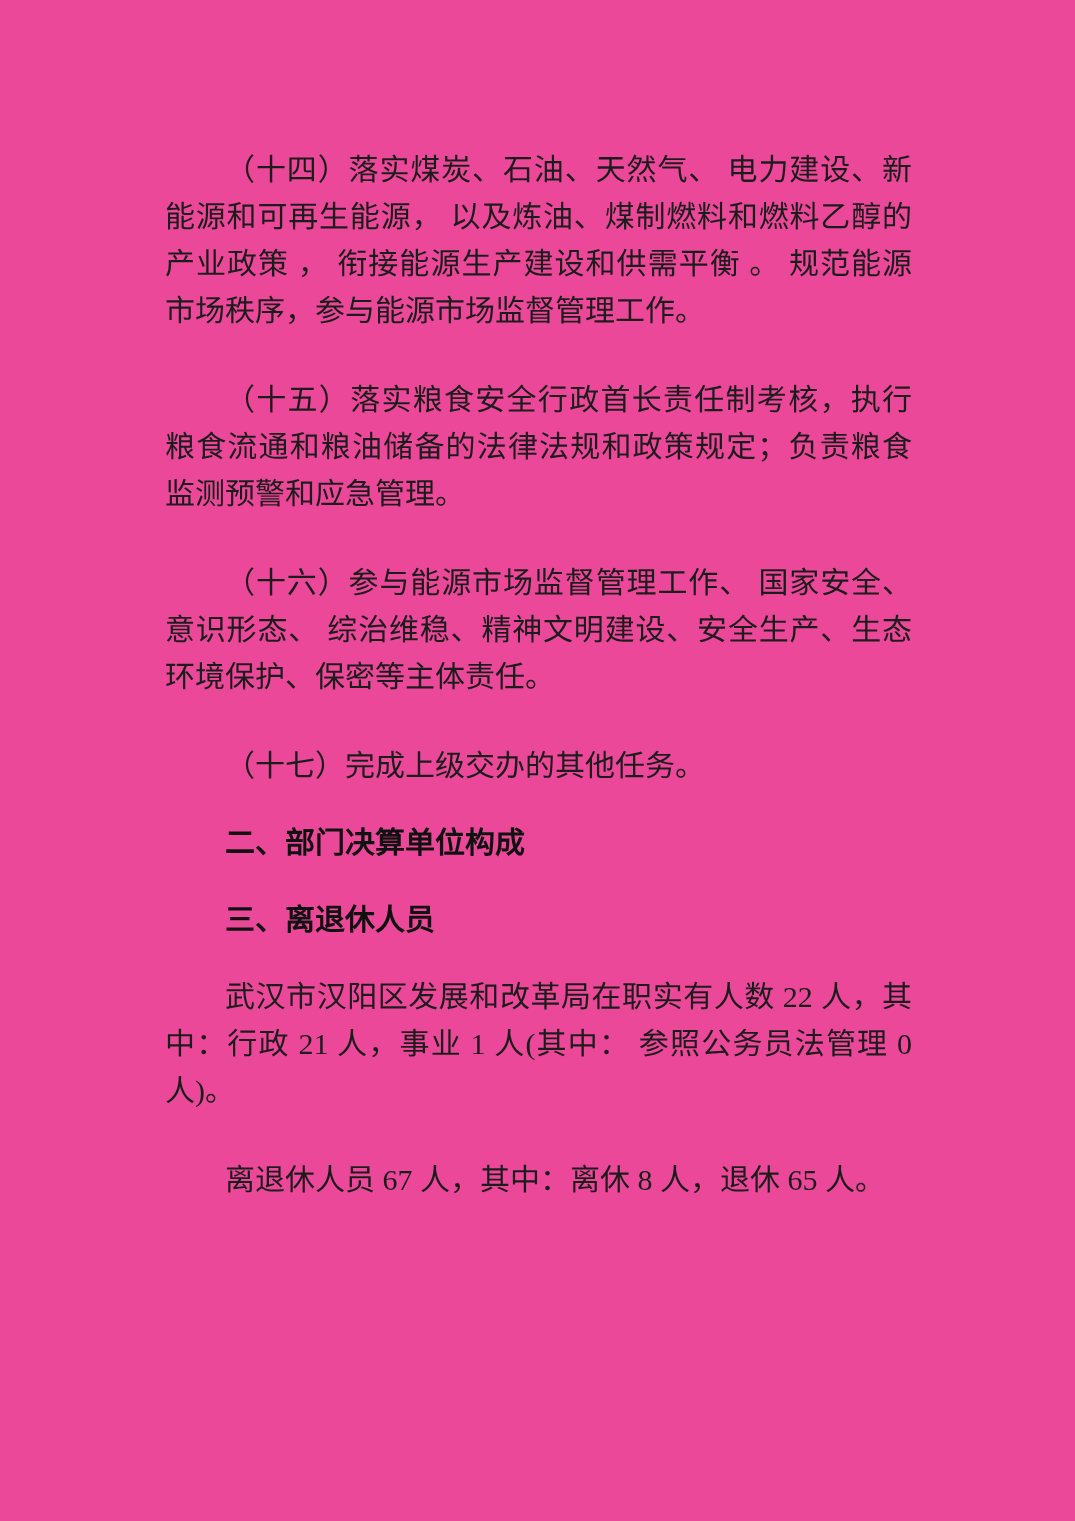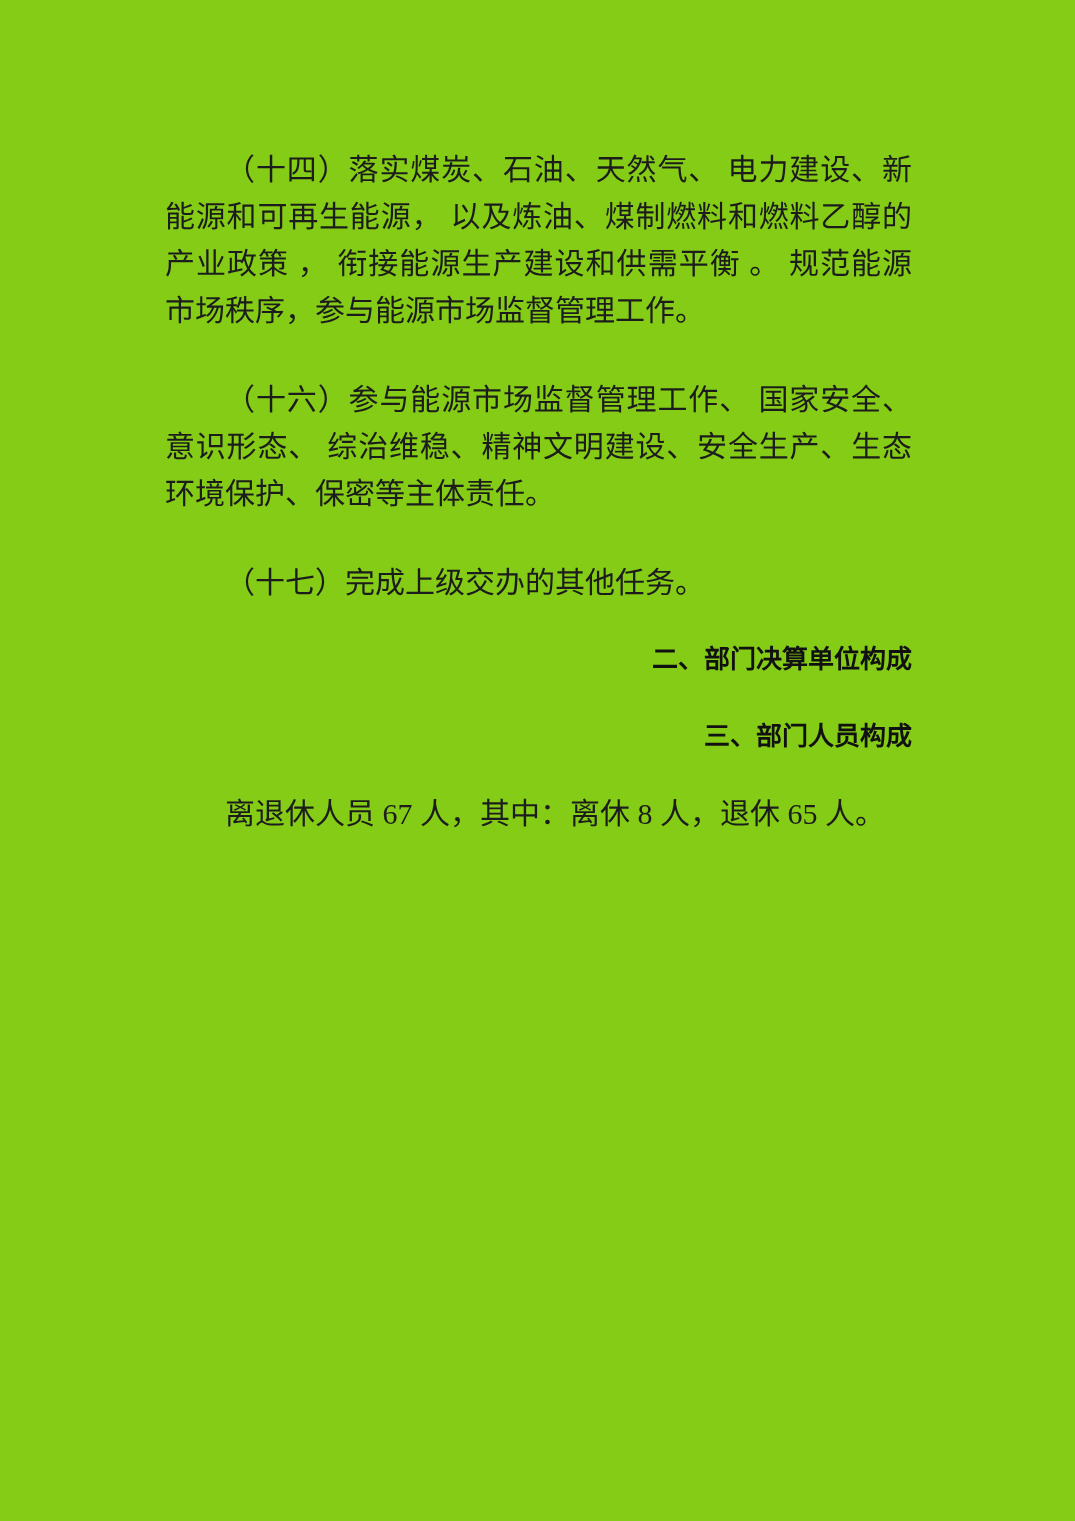--- a/index.html
+++ b/index.html
@@ -26,41 +26,43 @@
     text-indent: 2em;
     margin: 0 0 42px 0;
     word-break: break-all;
   }
   .body-para.compact {
     margin-bottom: 30px;
   }
   .section-heading {
     font-family: "Liberation Sans", "DejaVu Sans", sans-serif;
     font-weight: 700;
-    font-size: 26px;
+    font-size: 30px;
     line-height: 47px;
     color: #111111;
     text-indent: 2em;
-    text-align: right;
+    text-align: left;
     margin: 0 0 30px 0;
   }
 </style>
 </head>
 <body>
 
-<div class="page" style="background: #84cc16; color: rgb(28, 28, 28);">
+<div class="page" style="background: #ec4899; color: rgb(28, 28, 28);">
 
   <p class="body-para">（十四）落实煤炭、石油、天然气、 电力建设、新能源和可再生能源， 以及炼油、煤制燃料和燃料乙醇的产业政策 ， 衔接能源生产建设和供需平衡 。 规范能源市场秩序，参与能源市场监督管理工作。</p>
 
+  <p class="body-para">（十五）落实粮食安全行政首长责任制考核，执行粮食流通和粮油储备的法律法规和政策规定；负责粮食监测预警和应急管理。</p>
 
   <p class="body-para">（十六）参与能源市场监督管理工作、 国家安全、意识形态、 综治维稳、精神文明建设、安全生产、生态环境保护、保密等主体责任。</p>
 
   <p class="body-para compact">（十七）完成上级交办的其他任务。</p>
 
   <h2 class="section-heading">二、部门决算单位构成</h2>
 
 
-  <h2 class="section-heading">三、部门人员构成</h2>
+  <h2 class="section-heading">三、离退休人员</h2>
 
+  <p class="body-para">武汉市汉阳区发展和改革局在职实有人数 22 人，其中：行政 21 人，事业 1 人(其中： 参照公务员法管理 0 人)。</p>
 
   <p class="body-para">离退休人员 67 人，其中：离休 8 人，退休 65 人。</p>
 
 </div>
 
 </body></html>

